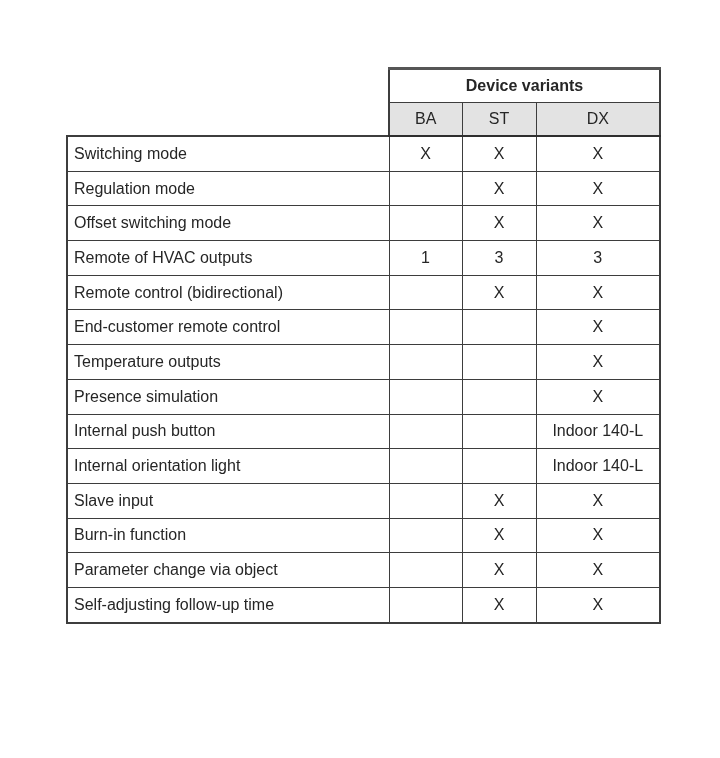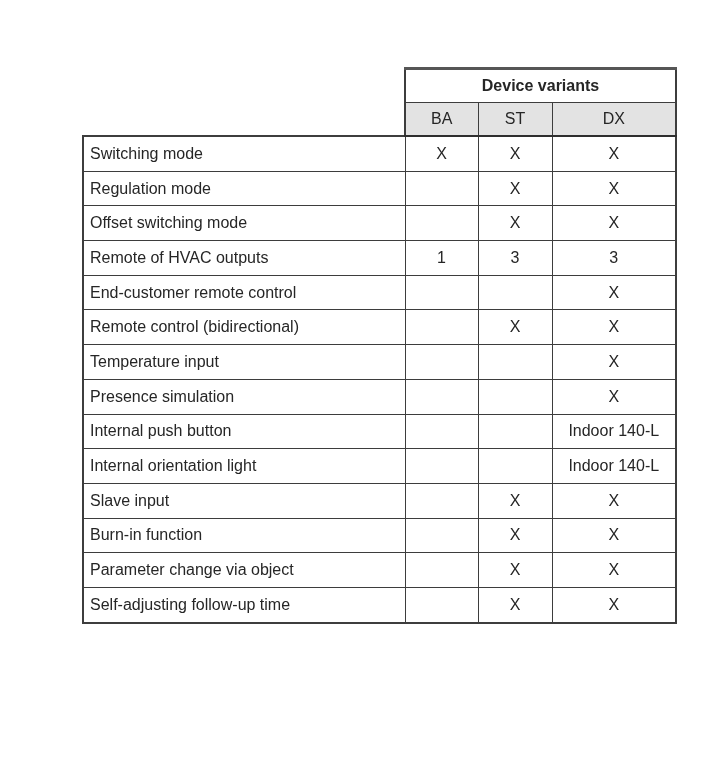--- a/index.html
+++ b/index.html
@@ -12,21 +12,21 @@
     color: var(--text-color, #262626);
   }
   .page {
     position: relative;
     width: 720px;
     height: 758px;
     overflow: hidden;
   }
   .table-wrap {
     position: absolute;
-    left: 82px;
+    left: 66px;
     top: 67px;
   }
   table {
     border-collapse: collapse;
     table-layout: fixed;
   }
   col.c-label { width: 322px; }
   col.c-ba    { width: 73px; }
   col.c-st    { width: 74px; }
   col.c-dx    { width: 124px; }
@@ -130,33 +130,33 @@
           <td class="val">X</td>
           <td class="val dx">X</td>
         </tr>
         <tr>
           <td class="lbl">Remote of HVAC outputs</td>
           <td class="val">1</td>
           <td class="val">3</td>
           <td class="val dx">3</td>
         </tr>
         <tr>
+          <td class="lbl">Remote control (bidirectional)</td>
+          <td class="val"></td>
+          <td class="val">X</td>
+          <td class="val dx">X</td>
+        </tr>
+        <tr>
           <td class="lbl">End-customer remote control</td>
           <td class="val"></td>
           <td class="val"></td>
           <td class="val dx">X</td>
         </tr>
         <tr>
-          <td class="lbl">Remote control (bidirectional)</td>
-          <td class="val"></td>
-          <td class="val">X</td>
-          <td class="val dx">X</td>
-        </tr>
-        <tr>
-          <td class="lbl">Temperature input</td>
+          <td class="lbl">Temperature outputs</td>
           <td class="val"></td>
           <td class="val"></td>
           <td class="val dx">X</td>
         </tr>
         <tr>
           <td class="lbl">Presence simulation</td>
           <td class="val"></td>
           <td class="val"></td>
           <td class="val dx">X</td>
         </tr>

